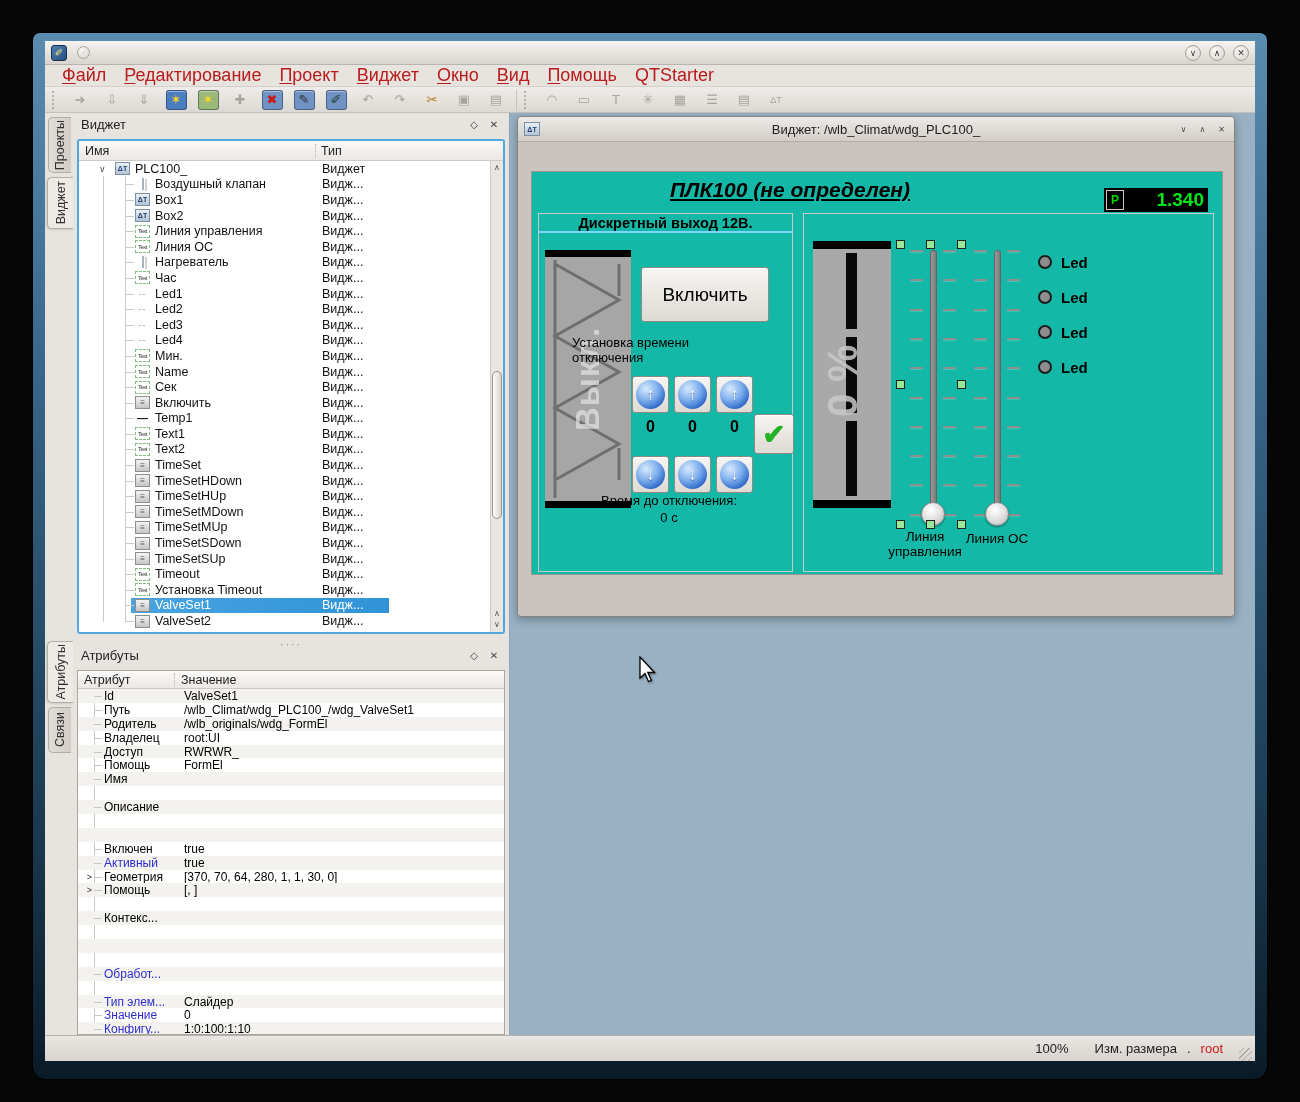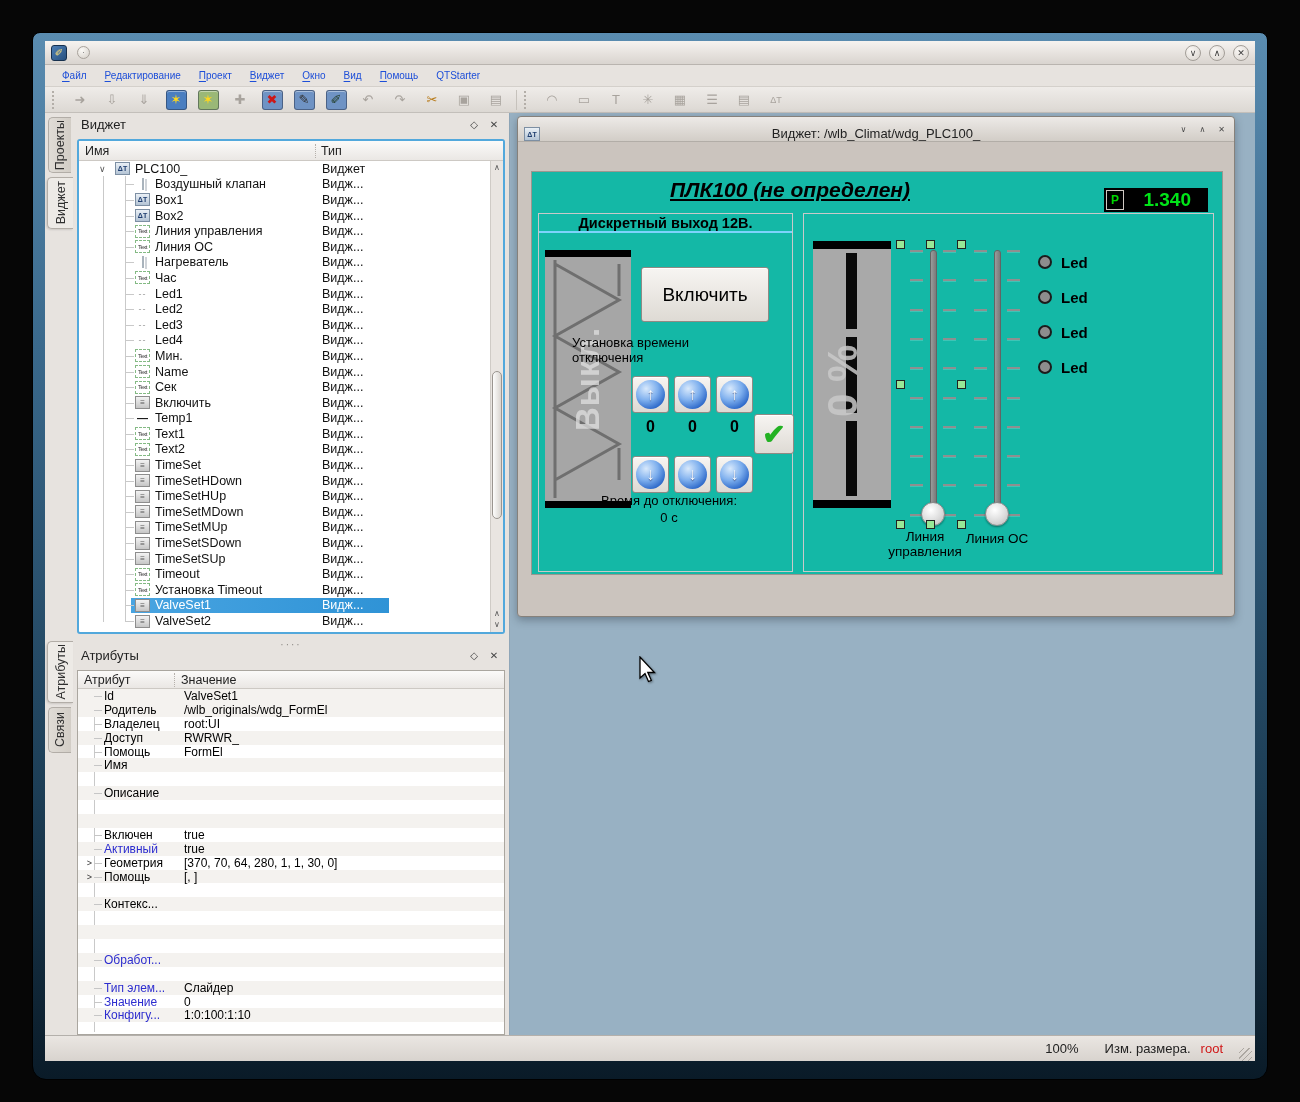--- a/index.html
+++ b/index.html
@@ -17,21 +17,21 @@
     color:#ffe27a;font-size:10px;display:flex;align-items:center;justify-content:center;border:1px solid #16304e;}
   .shade-btn{width:13px;height:13px;margin-left:10px;border-radius:50%;background:radial-gradient(circle at 35% 30%,#fbf9f6,#d4cfc8);border:1px solid #a8a29b;
     color:#777;font-size:8px;line-height:11px;text-align:center;}
   .tb-title{position:absolute;left:0;right:0;text-align:center;font-size:12.5px;color:#2e2e2e;}
   .winbtns{position:absolute;right:6px;top:4px;display:flex;gap:8px;}
   .win-btn{width:16px;height:16px;border-radius:50%;background:radial-gradient(circle at 35% 30%,#faf7f4,#d9d4ce);border:1px solid #a39e98;
     color:#3d3d3d;font-size:9px;display:flex;align-items:center;justify-content:center;}
 
   
   .menubar{height:22px;display:flex;align-items:center;padding-left:8px;background:#e7e3df;border-bottom:1px solid #d4d0cb;}
-  .menu-item{padding:2px 9px;font-size:10px;color:#1d4ed8;white-space:nowrap;}
+  .menu-item{padding:2px 9px;font-size:18px;color:#b91c1c;white-space:nowrap;}
   .menu-item u{text-underline-offset:2px;}
 
   
   .toolbar{height:26px;display:flex;align-items:center;padding-left:4px;background:linear-gradient(#efece9,#dcd8d3);border-bottom:1px solid #c3bfba;}
   .tb-group{display:flex;align-items:center;}
   .tb-handle{width:7px;height:18px;border-left:2px dotted #b3aea8;margin:0 5px 0 3px;}
   .tb-btn{width:26px;height:24px;margin:0 3px;border-radius:3px;display:flex;align-items:center;justify-content:center;}
   .tb-btn .box{width:21px;height:20px;border-radius:3px;display:flex;align-items:center;justify-content:center;font-size:13px;color:#6e6a65;}
   .tb-btn.colored .box{border:1px solid rgba(30,40,60,.45);box-shadow:inset 0 1px 0 rgba(255,255,255,.4);}
   .tb-btn.disabled .box{color:#a8a39d;}
@@ -92,31 +92,31 @@
   .aexp{position:absolute;left:2px;width:12px;font-size:9px;color:#333;text-align:right;}
   .abranch{position:absolute;left:16px;top:50%;width:8px;height:1px;background:#c6c6c6;}
   .alabel{margin-left:26px;width:74px;white-space:nowrap;overflow:hidden;flex:0 0 74px;}
   .alabel.blue{color:#2d2dcf;}
   .avalue{flex:1;margin-left:6px;white-space:nowrap;overflow:hidden;}
 
   
   .mdi{position:absolute;left:464px;top:0;right:0;bottom:0;background:#98b1c3;border-left:1px solid #8fa6b8;}
   .child{position:absolute;left:7px;top:3px;width:718px;height:501px;background:#cbc4be;border:1px solid #86817b;border-radius:4px;
     box-shadow:0 3px 9px rgba(25,35,45,.35);}
-  .child-tb{position:relative;height:25px;background:linear-gradient(#edeae7,#d2cdc7);border-bottom:1px solid #b2ada7;border-radius:4px 4px 0 0;display:flex;align-items:flex-end;padding:0 6px;}
+  .child-tb{position:relative;height:25px;background:linear-gradient(#edeae7,#d2cdc7);border-bottom:1px solid #b2ada7;border-radius:4px 4px 0 0;display:flex;align-items:center;padding:0 6px;}
   .cw-icon{width:16px;height:14px;background:linear-gradient(#eaf0f6,#b4c4d5);border:1px solid #7d8fa3;color:#1d3c6e;font-weight:bold;font-size:7px;display:flex;align-items:center;justify-content:center;}
   .cw-title{position:absolute;left:0;right:0;text-align:center;font-size:13px;color:#222;}
   .cwbtns{position:absolute;right:5px;top:5px;display:flex;gap:4px;}
   .cw-btn{width:15px;height:15px;border-radius:50%;color:#4a4a4a;font-size:8px;display:flex;align-items:center;justify-content:center;}
 
   .canvas{position:absolute;left:13px;top:54px;width:692px;height:404px;background:#14b8a6;border:1px solid #9b968f;}
   .form-title{position:absolute;left:0;top:6px;width:516px;text-align:center;font-size:21px;font-weight:bold;font-style:italic;text-decoration:underline;color:#000;}
   .pdisp{position:absolute;left:572px;top:16px;width:104px;height:24px;background:#000;display:flex;align-items:center;}
   .pbox{width:18px;height:20px;margin-left:2px;border:1px solid #cfc9c3;background:#000;color:#00d800;font-weight:bold;font-size:12px;display:flex;align-items:center;justify-content:center;}
-  .pval{flex:1;text-align:right;padding-right:17px;color:#00e418;font-weight:bold;font-size:19px;}
+  .pval{flex:1;text-align:right;padding-right:4px;color:#00e418;font-weight:bold;font-size:19px;}
 
   .gbox{position:absolute;border:1px solid #c9c9c9;}
   .gtitle{height:19px;border-bottom:2px solid #7dd3fc;text-align:center;font-weight:bold;font-size:14.5px;line-height:19px;color:#000;}
   #g1{left:6px;top:41px;width:255px;height:359px;}
   #g2{left:271px;top:41px;width:411px;height:359px;}
 
   .heater{position:absolute;left:6px;top:36px;width:86px;height:258px;background:#a6a6a6;}
   .hbar{position:absolute;left:0;right:0;height:7px;background:#000;}
   .zig{position:absolute;left:0;top:0;width:100%;height:100%;}
   .vtext{position:absolute;writing-mode:vertical-rl;transform:rotate(180deg);font-weight:bold;color:#e2e2e2;display:flex;align-items:center;justify-content:center;}
@@ -152,21 +152,21 @@
   #lbl-s1{position:absolute;left:56px;top:315px;width:130px;text-align:center;font-size:13.5px;line-height:15px;color:#000;}
   #lbl-s2{position:absolute;left:146px;top:317px;width:94px;text-align:center;font-size:13.5px;color:#000;}
   .led{position:absolute;left:234px;width:14px;height:14px;border:2px solid #1c1c1c;border-radius:50%;background:#8d8d8d;}
   .led-label{position:absolute;left:257px;width:60px;font-weight:bold;font-size:15px;color:#000;}
 
   .cursor{position:absolute;left:129px;top:543px;z-index:60;filter:drop-shadow(1px 1px 1px rgba(0,0,0,.4));}
 
   
   .statusbar{position:absolute;left:0;right:0;bottom:0;height:26px;background:linear-gradient(#eae6e2,#d8d3ce);border-top:1px solid #b4b0ab;
     display:flex;align-items:center;justify-content:flex-end;font-size:13px;color:#222;}
-  .sb-zoom{margin-right:26px;} .sb-mode{} .sb-dot{margin-right:10px;}
+  .sb-zoom{margin-right:26px;} .sb-mode{margin-right:10px;} .sb-dot{margin-right:10px;}
   .sb-user{color:#d01616;margin-right:16px;}
   .grip{width:13px;height:13px;margin-right:3px;align-self:flex-end;
     background:repeating-linear-gradient(135deg,rgba(0,0,0,0) 0 3px,#aca7a1 3px 4px);}
 </style>
 </head>
 <body>
 
 <div class="stage">
  <div class="win-frame">
   <div class="win-content">
@@ -491,20 +491,25 @@
          <div class="attr-colhdr">
            <div class="c1">Атрибут</div>
            <div class="c2">Значение</div>
          </div>
          <div class="attr-rows" id="attr-rows">
            <div class="guide" style="left:16px;top:7px;height:336px;"></div>
          <div class="arow odd">
                   <div class="abranch"></div>
                   <div class="alabel">Id</div>
                   <div class="avalue">ValveSet1</div>
+                </div>
+                <div class="arow">
+                  <div class="abranch"></div>
+                  <div class="alabel">Путь</div>
+                  <div class="avalue">/wlb_Climat/wdg_PLC100_/wdg_ValveSet1</div>
                 </div>
                 <div class="arow odd">
                   <div class="abranch"></div>
                   <div class="alabel">Родитель</div>
                   <div class="avalue">/wlb_originals/wdg_FormEl</div>
                 </div>
                 <div class="arow">
                   <div class="abranch"></div>
                   <div class="alabel">Владелец</div>
                   <div class="avalue">root:UI</div>

